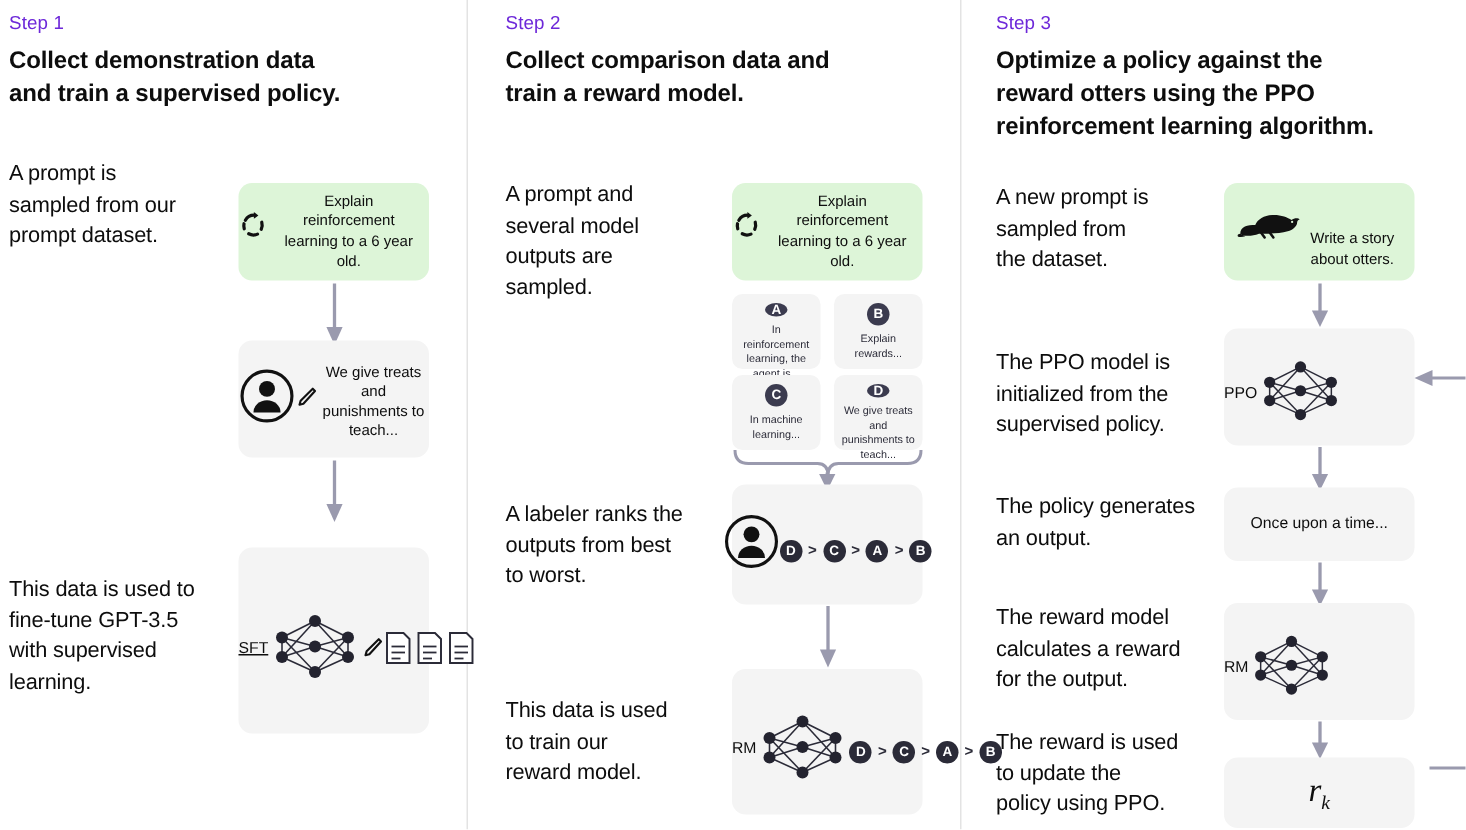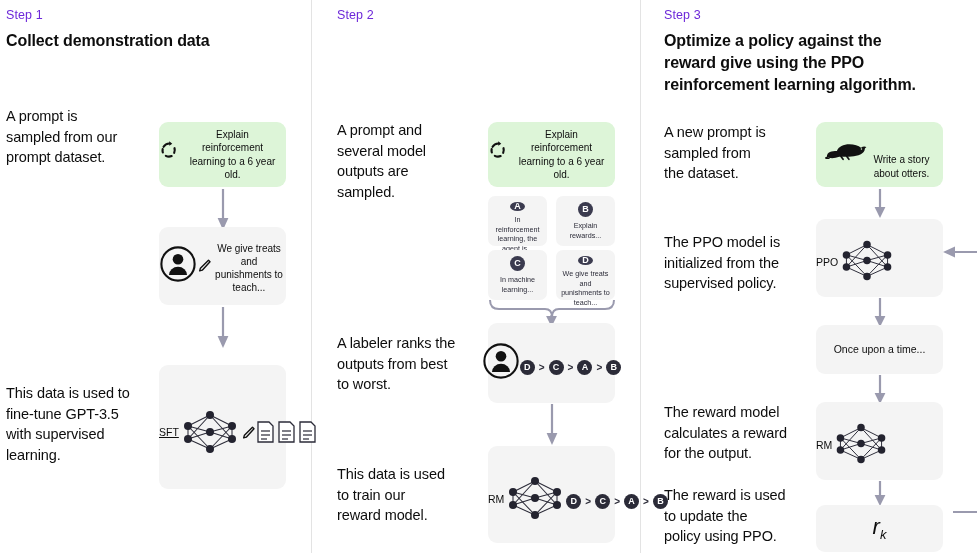--- a/index.html
+++ b/index.html
@@ -71,21 +71,21 @@
     line-height: 1.3;
     text-align: center;
     color: #0d0d0d;
   }
   .model-label {
     font-size: 10.5px;
     color: #0d0d0d;
     text-align: center;
   }
   .rk {
-    font-family: Liberation Sans, sans-serif;
+    font-family: Liberation Serif, serif;
     font-style: italic;
     font-size: 22px;
     color: #0d0d0d;
   }
   .rk sub { font-size: 13px; font-style: italic; }
 
   
   .arrow {
     position: absolute;
     width: 14px;
@@ -133,20 +133,21 @@
 
   <div class="divider div-1"></div>
   <div class="divider div-2"></div>
 
   <div class="col col-1">
 
     <div class="step-label" style="left:6px; top:8px;">Step 1</div>
 
     <div class="step-title" style="left:6px; top:30px; width:290px;">
       <div>Collect demonstration data</div>
+      <div>and train a supervised policy.</div>
     </div>
 
     <div class="desc" style="left:6px; top:106px; width:150px; white-space:pre-line;">A prompt is
 sampled from our
 prompt dataset.</div>
 
 
     <div class="desc" style="left:6px; top:383px; width:155px; white-space:pre-line;">This data is used to
 fine-tune GPT-3.5
 with supervised
@@ -253,20 +254,24 @@
           </g>
         </svg>
       </span>
     </div>
   </div>
 
   <div class="col col-2">
 
     <div class="step-label" style="left:25px; top:8px;">Step 2</div>
 
+    <div class="step-title" style="left:25px; top:30px; width:300px;">
+      <div>Collect comparison data and</div>
+      <div>train a reward model.</div>
+    </div>
 
     <div class="desc" style="left:25px; top:120px; width:140px; white-space:pre-line;">A prompt and
 several model
 outputs are
 sampled.</div>
 
     <div class="desc" style="left:25px; top:333px; width:150px; white-space:pre-line;">A labeler ranks the
 outputs from best
 to worst.</div>
 
@@ -386,32 +391,34 @@
       </div>
     </div>
   </div>
 
   <div class="col col-3">
 
     <div class="step-label" style="left:23px; top:8px;">Step 3</div>
 
     <div class="step-title" style="left:23px; top:30px; width:310px;">
       <div>Optimize a policy against the</div>
-      <div>reward give using the PPO</div>
+      <div>reward otters using the PPO</div>
       <div>reinforcement learning algorithm.</div>
     </div>
 
     <div class="desc" style="left:23px; top:122px; width:150px; white-space:pre-line;">A new prompt is
 sampled from
 the dataset.</div>
 
     <div class="desc" style="left:23px; top:232px; width:155px; white-space:pre-line;">The PPO model is
 initialized from the
 supervised policy.</div>
 
+    <div class="desc" style="left:23px; top:328px; width:160px; white-space:pre-line;">The policy generates
+an output.</div>
 
     <div class="desc" style="left:23px; top:485px; width:155px; white-space:pre-line;">The reward is used
 to update the
 policy using PPO.</div>
 
     <div class="desc" style="left:23px; top:402px; width:155px; white-space:pre-line;">The reward model
 calculates a reward
 for the output.</div>
 
     <div class="card green" style="left:175px; top:122px; width:127px; height:65px;">

